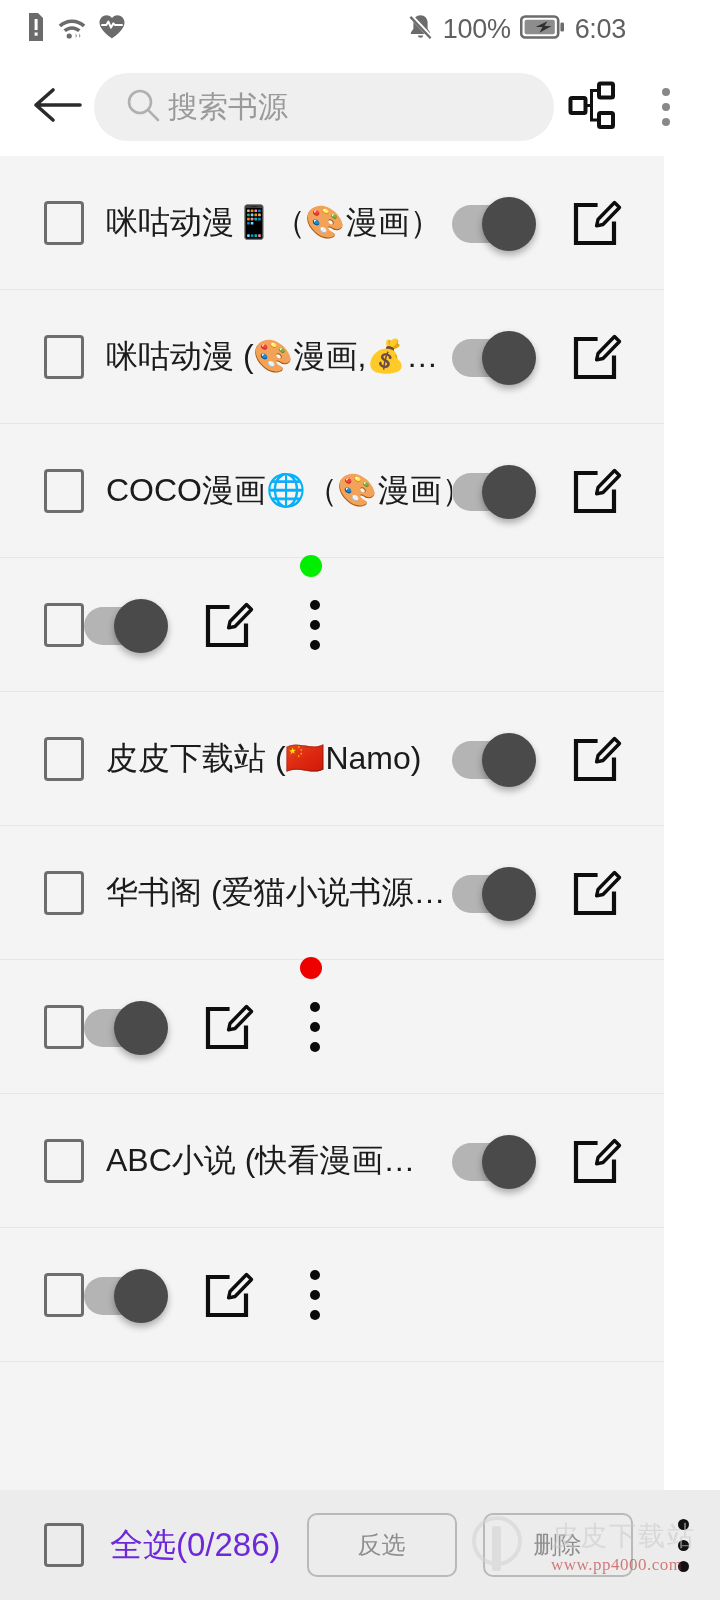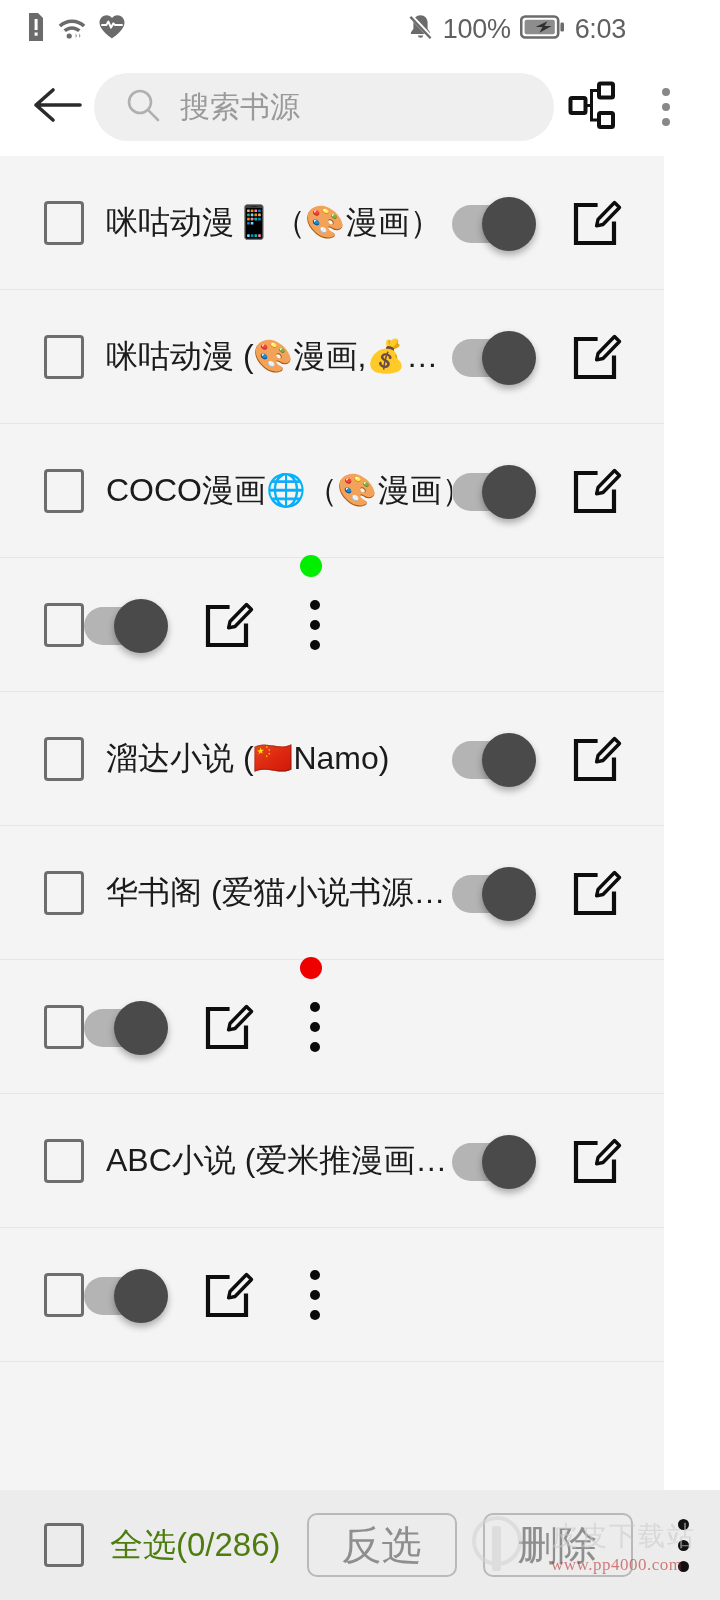--- a/index.html
+++ b/index.html
@@ -24,21 +24,21 @@
 
   
   .toolbar {
     position:absolute; top:58px; left:0; width:720px; height:98px;
     background:#ffffff; display:flex; align-items:center; padding:0 18px 0 26px;
   }
   .back-btn { width:62px; height:62px; display:flex; align-items:center; justify-content:center; }
   .searchbar {
     flex:1; height:68px; margin-left:6px; margin-right:4px;
     background:#efefef; border-radius:34px;
-    display:flex; align-items:center; padding-left:32px; gap:20px;
+    display:flex; align-items:center; padding-left:32px; gap:8px;
   }
   .search-ph { font-size:30px; color:#9a9a9a; }
   .tb-icon { width:72px; height:72px; display:flex; align-items:center; justify-content:center; }
   .dots-v { display:flex; flex-direction:column; align-items:center; gap:7px; }
   .dots-v i { display:block; width:8px; height:8px; border-radius:50%; background:#888; }
 
   
   .list {
     position:absolute; top:156px; left:0; width:664px; height:1334px;
     background:#f4f4f4; overflow:hidden;
@@ -75,26 +75,26 @@
   .dot-status {
     position:absolute; width:22px; height:22px; border-radius:50%;
     right:16px; top:-40px;
   }
 
   
   .bottombar {
     position:absolute; left:0; top:1490px; width:720px; height:110px;
     background:#ececec; display:flex; align-items:center; padding:0 14px 0 44px;
   }
-  .bb-label { margin-left:26px; font-size:33px; color:#4d7c0f; white-space:nowrap; }
+  .bb-label { margin-left:26px; font-size:33px; color:#6d28d9; white-space:nowrap; }
   .bb-btn {
     margin-left:26px; height:64px; min-width:150px; padding:0 30px;
     border:2px solid #b9b9b9; border-radius:10px; background:#ececec;
     display:flex; align-items:center; justify-content:center;
-    font-size:40px; color:#8e8e8e; white-space:nowrap;
+    font-size:24px; color:#8e8e8e; white-space:nowrap;
   }
   .bb-menu { margin-left:auto; width:46px; height:70px;
              display:flex; flex-direction:column; align-items:center; justify-content:center; gap:10px; }
   .bb-menu i { display:block; width:11px; height:11px; border-radius:50%; background:#111; }
 
   
   .watermark {
     position:absolute; right:24px; top:1498px; width:280px; height:96px;
     pointer-events:none; display:flex; align-items:center; justify-content:flex-end;
     opacity:0.55;
@@ -261,21 +261,21 @@
             </svg></span></div>
         <div class="row-menu">
           <i></i>
           <i></i>
           <i></i>
           <span class="dot-status" style="background: rgb(0, 238, 0);"></span>
         </div>
       </div>
       <div class="row">
         <div class="cbox"></div>
-        <div class="rname">溜达小说 (🇨🇳Namo)</div>
+        <div class="rname">皮皮下载站 (🇨🇳Namo)</div>
         <div class="toggle">
           <span class="track" style="background: rgb(180, 180, 180);"></span>
           <span class="thumb" style="background: rgb(74, 74, 74);"></span>
         </div>
         <div class="edit-ic"><span><svg width="52" height="52" viewBox="0 0 52 52">
               <path d="M44 26.5V46H6V8h19.5" fill="none" stroke="#0d0d0d" stroke-width="4.2" stroke-linecap="square"></path>
               <path d="M44.5 5.5L28 22.5l-1.4 6.4 6.4-1.4L49.5 10.5z" fill="none" stroke="#0d0d0d" stroke-width="3.4" stroke-linejoin="round"></path>
             </svg></span></div>
         <div class="row-menu">
           <i></i>
@@ -313,21 +313,21 @@
             </svg></span></div>
         <div class="row-menu">
           <i></i>
           <i></i>
           <i></i>
           <span class="dot-status" style="background: rgb(238, 0, 0);"></span>
         </div>
       </div>
       <div class="row">
         <div class="cbox"></div>
-        <div class="rname">ABC小说 (爱米推漫画…</div>
+        <div class="rname">ABC小说 (快看漫画…</div>
         <div class="toggle">
           <span class="track" style="background: rgb(180, 180, 180);"></span>
           <span class="thumb" style="background: rgb(74, 74, 74);"></span>
         </div>
         <div class="edit-ic"><span><svg width="52" height="52" viewBox="0 0 52 52">
               <path d="M44 26.5V46H6V8h19.5" fill="none" stroke="#0d0d0d" stroke-width="4.2" stroke-linecap="square"></path>
               <path d="M44.5 5.5L28 22.5l-1.4 6.4 6.4-1.4L49.5 10.5z" fill="none" stroke="#0d0d0d" stroke-width="3.4" stroke-linejoin="round"></path>
             </svg></span></div>
         <div class="row-menu">
           <i></i>

